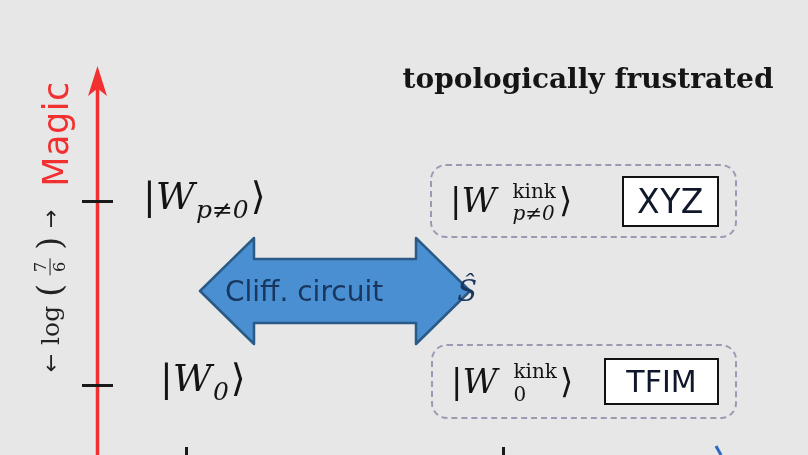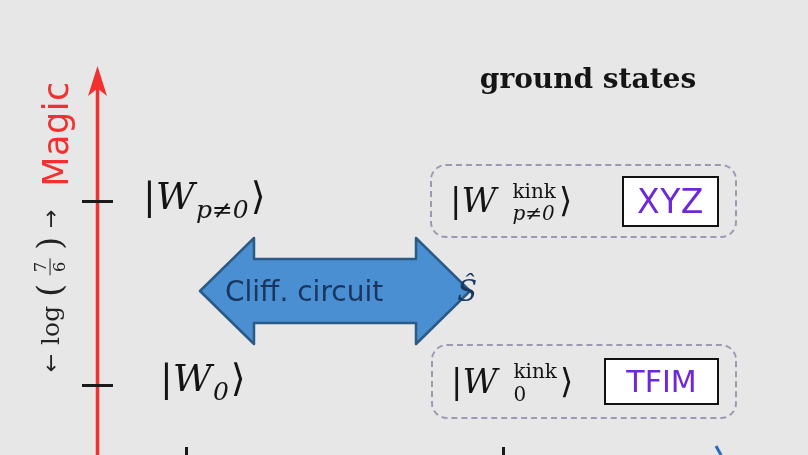--- a/index.html
+++ b/index.html
@@ -52,21 +52,21 @@
 
   
   .dbox{border:2px dashed var(--dashed_border,#9a9ab2);border-radius:16px;
     display:flex;align-items:center;justify-content:space-between;
     padding:0 16px 0 18px;box-sizing:border-box;}
   .dbox-top{left:430px;top:164px;width:307px;height:74px;}
   .dbox-bottom{left:431px;top:344px;width:306px;height:75px;}
 
   .model-box{background:var(--box_bg,#ffffff);border:2.5px solid #111;
     display:flex;align-items:center;justify-content:center;
-    font-family:"DejaVu Sans",sans-serif;color:#6d28d9;box-sizing:border-box;}
+    font-family:"DejaVu Sans",sans-serif;color:#0f172a;box-sizing:border-box;}
   .model-box.xyz{width:97px;height:51px;font-size:33px;letter-spacing:0.5px;}
   .model-box.tfim{width:115px;height:47px;font-size:30px;}
 
   
   .cliff-label{left:225px;top:272px;width:252px;height:38px;
     display:flex;align-items:center;justify-content:space-between;gap:8px;
     font-family:"DejaVu Sans",sans-serif;font-size:28px;
     color:var(--arrow_text,#18365e);white-space:nowrap;}
   .cliff-label .op{font-family:"DejaVu Serif",serif;font-style:italic;font-size:29px;}
 </style>
@@ -110,21 +110,21 @@
 
   <div class="abs ket ket-left-top">
     <span>|</span><span class="it">W</span><span class="sub">p≠0</span><span class="close">⟩</span>
   </div>
 
   <div class="abs ket ket-left-bottom">
     <span>|</span><span class="it">W</span><span class="sub">0</span><span class="close">⟩</span>
   </div>
 
   <div class="abs heading">
-    <div>ground states</div>
+    <div>topologically frustrated</div>
   </div>
 
   <div class="abs dbox dbox-top">
     <span class="kket">
       <span>|</span>
         <span class="it">W</span>
         <span class="stack">
           <span class="sup">kink</span>
           <span class="sub-it">p≠0</span>
         </span>

